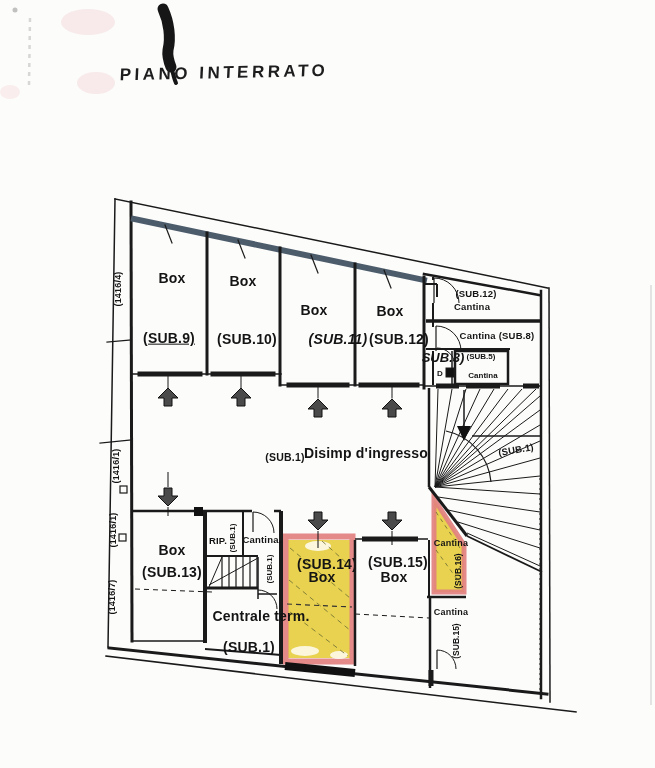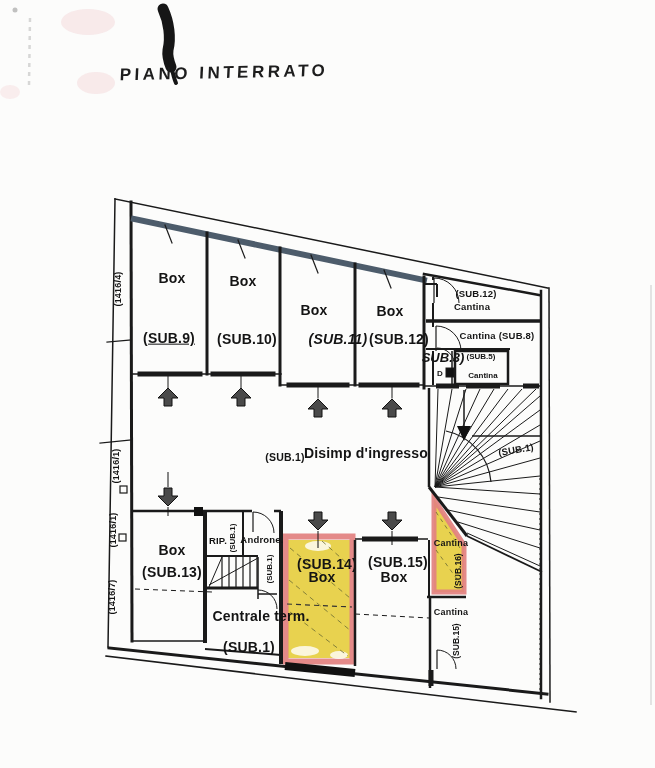--- a/index.html
+++ b/index.html
@@ -221,21 +221,21 @@
   <div class="lbl sm" style="left:440px;top:374px;">D</div>
 
   <div class="lbl" style="left:285px;top:458px;font-size:10.5px;">(SUB.1)</div>
   <div class="lbl" style="left:366px;top:453px;">Disimp d'ingresso</div>
   <div class="lbl s95" style="left:516px;top:450px;transform:translate(-50%,-50%) rotate(-10deg);">(SUB.1)</div>
 
   <div class="lbl" style="left:172px;top:550px;">Box</div>
   <div class="lbl" style="left:172px;top:572px;">(SUB.13)</div>
   <div class="lbl s95" style="left:218px;top:541px;">RIP.</div>
   <div class="lbl rot sm" style="left:233px;top:538px;">(SUB.1)</div>
-  <div class="lbl s95" style="left:262px;top:540px;">Androne.</div>
+  <div class="lbl s95" style="left:262px;top:540px;">Cantina.</div>
   <div class="lbl rot sm" style="left:270px;top:569px;">(SUB.1)</div>
   <div class="lbl" style="left:245px;top:616px;margin-left:16px;">Centrale term.</div>
   <div class="lbl" style="left:249px;top:647px;">(SUB.1)</div>
 
   <div class="lbl" style="left:327px;top:564px;">(SUB.14)</div>
   <div class="lbl" style="left:322px;top:577px;">Box</div>
   <div class="lbl" style="left:398px;top:562px;">(SUB.15)</div>
   <div class="lbl" style="left:394px;top:577px;">Box</div>
 
   <div class="lbl s9" style="left:451px;top:544px;">Cantina</div>

